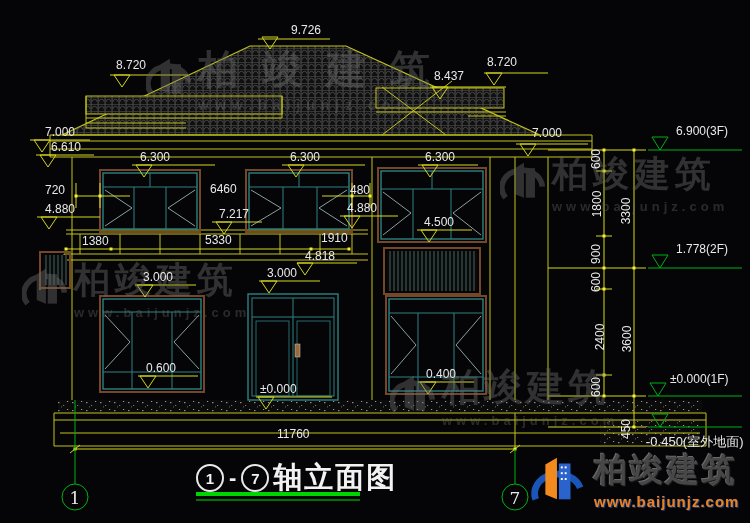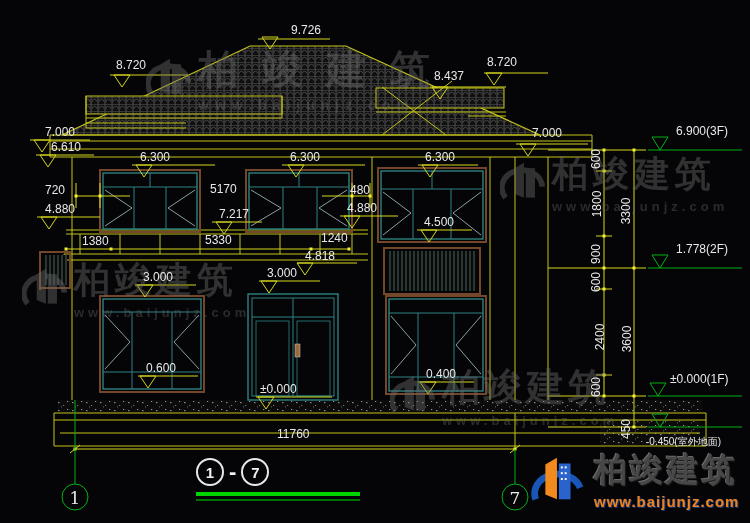--- a/index.html
+++ b/index.html
@@ -1,20 +1,20 @@
 <!DOCTYPE html>
 <html><head>
 <meta charset="utf-8">
 <style>
   html,body{margin:0;padding:0;background:#000;}
   #stage{position:relative;width:750px;height:523px;background:#050507;overflow:hidden;
          font-family:"Liberation Sans","DejaVu Sans",sans-serif;}
   .abs{position:absolute;}
   .dim{position:absolute;color:#e9e9e9;font-size:12px;line-height:13px;white-space:nowrap;}
-  .dim-sm{font-size:10px;}
+  .dim-sm{font-size:13px;}
   .vdim{position:absolute;color:#e9e9e9;font-size:12px;width:44px;text-align:center;
         transform:rotate(-90deg);white-space:nowrap;}
   .wm{position:absolute;display:flex;align-items:center;gap:6px;color:#6e6e6e;opacity:.42;pointer-events:none;}
   .wm .cn{font-weight:bold;white-space:nowrap;}
   .wm .url{font-weight:bold;white-space:nowrap;opacity:.85;}
   .logo{position:absolute;display:flex;align-items:center;gap:8px;}
   .logo .cn{font-size:33px;font-weight:bold;letter-spacing:3px;color:#474747;white-space:nowrap;
             text-shadow:1px 1px 0 #1c1c1c,-1px -1px 0 #6a6a6a;}
   .logo .url{font-size:15px;font-weight:bold;letter-spacing:1px;color:#f08018;white-space:nowrap;
              text-shadow:1px 1px 0 #14377a,0 0 1px #1a4fa0;}
@@ -253,28 +253,28 @@
   <div class="dim" style="left:434px;top:70px">8.437</div>
   <div class="dim" style="left:487px;top:56px">8.720</div>
   <div class="dim" style="left:45px;top:126px">7.000</div>
   <div class="dim" style="left:51px;top:141px">6.610</div>
   <div class="dim" style="left:532px;top:127px">7.000</div>
   <div class="dim" style="left:140px;top:151px">6.300</div>
   <div class="dim" style="left:290px;top:151px">6.300</div>
   <div class="dim" style="left:425px;top:151px">6.300</div>
   <div class="dim" style="left:45px;top:184px">720</div>
   <div class="dim" style="left:45px;top:203px">4.880</div>
-  <div class="dim" style="left:210px;top:183px">5170</div>
+  <div class="dim" style="left:210px;top:183px">6460</div>
   <div class="dim" style="left:219px;top:208px">7.217</div>
   <div class="dim" style="left:350px;top:184px">480</div>
   <div class="dim" style="left:347px;top:202px">4.880</div>
   <div class="dim" style="left:424px;top:216px">4.500</div>
   <div class="dim" style="left:82px;top:235px">1380</div>
   <div class="dim" style="left:205px;top:234px">5330</div>
-  <div class="dim" style="left:321px;top:232px">1240</div>
+  <div class="dim" style="left:321px;top:232px">1910</div>
   <div class="dim" style="left:305px;top:250px">4.818</div>
   <div class="dim" style="left:143px;top:271px">3.000</div>
   <div class="dim" style="left:267px;top:267px">3.000</div>
   <div class="dim" style="left:146px;top:362px">0.600</div>
   <div class="dim" style="left:260px;top:383px">±0.000</div>
   <div class="dim" style="left:426px;top:368px">0.400</div>
   <div class="dim" style="left:277px;top:428px">11760</div>
 
   <div class="dim" style="left:676px;top:125px">6.900(3F)</div>
   <div class="dim" style="left:676px;top:243px">1.778(2F)</div>
@@ -291,20 +291,21 @@
   <div class="vdim" style="left:605px;top:332px">3600</div>
   <div class="vdim" style="left:604px;top:422px">450</div>
 
   <div class="axnum" style="left:62px;top:488px">1</div>
   <div class="axnum" style="left:502px;top:488px">7</div>
 
   <div class="title">
     <span class="circ">1</span>
     <span class="dash">-</span>
     <span class="circ">7</span>
+    <span class="txt">轴立面图</span>
   </div>
   <div class="bar1"></div>
   <div class="bar2"></div>
 
   <div class="logo" style="left:526px;top:448px">
     <svg width="60" height="62" viewBox="0 0 62 62">
       <path d="M10,52 A24,20 0 1 1 56,40" fill="none" stroke="#1a56b8" stroke-width="7"></path>
       <polygon points="20,16 32,9 32,52 20,47" fill="#f28a1e"></polygon>
       <rect x="34" y="15" width="12" height="37" fill="#2a63cc"></rect>
       <rect x="36" y="18" width="2" height="2" fill="#fff"></rect>

